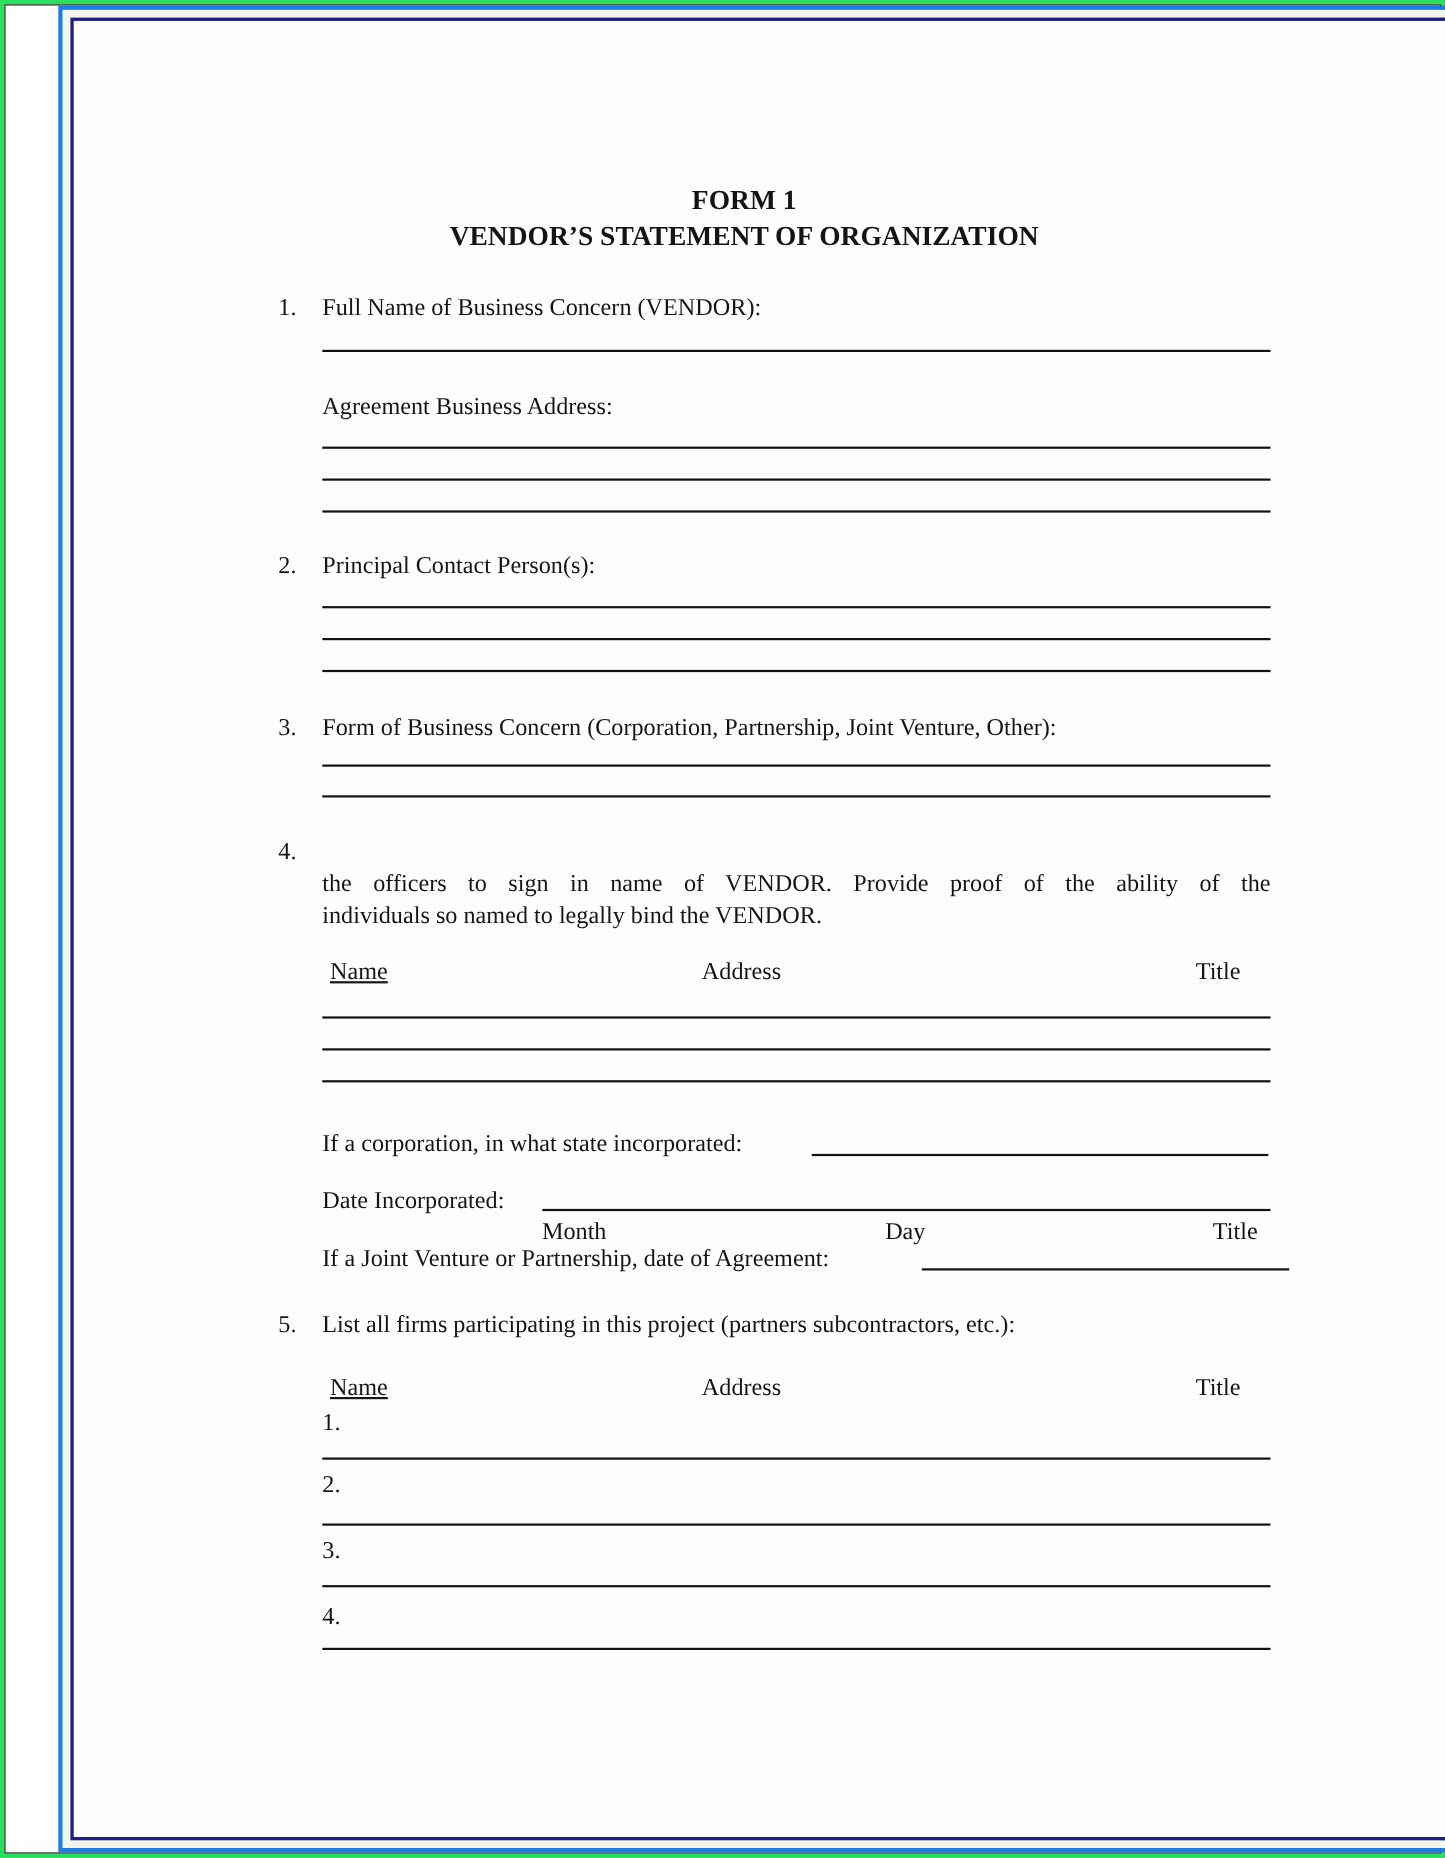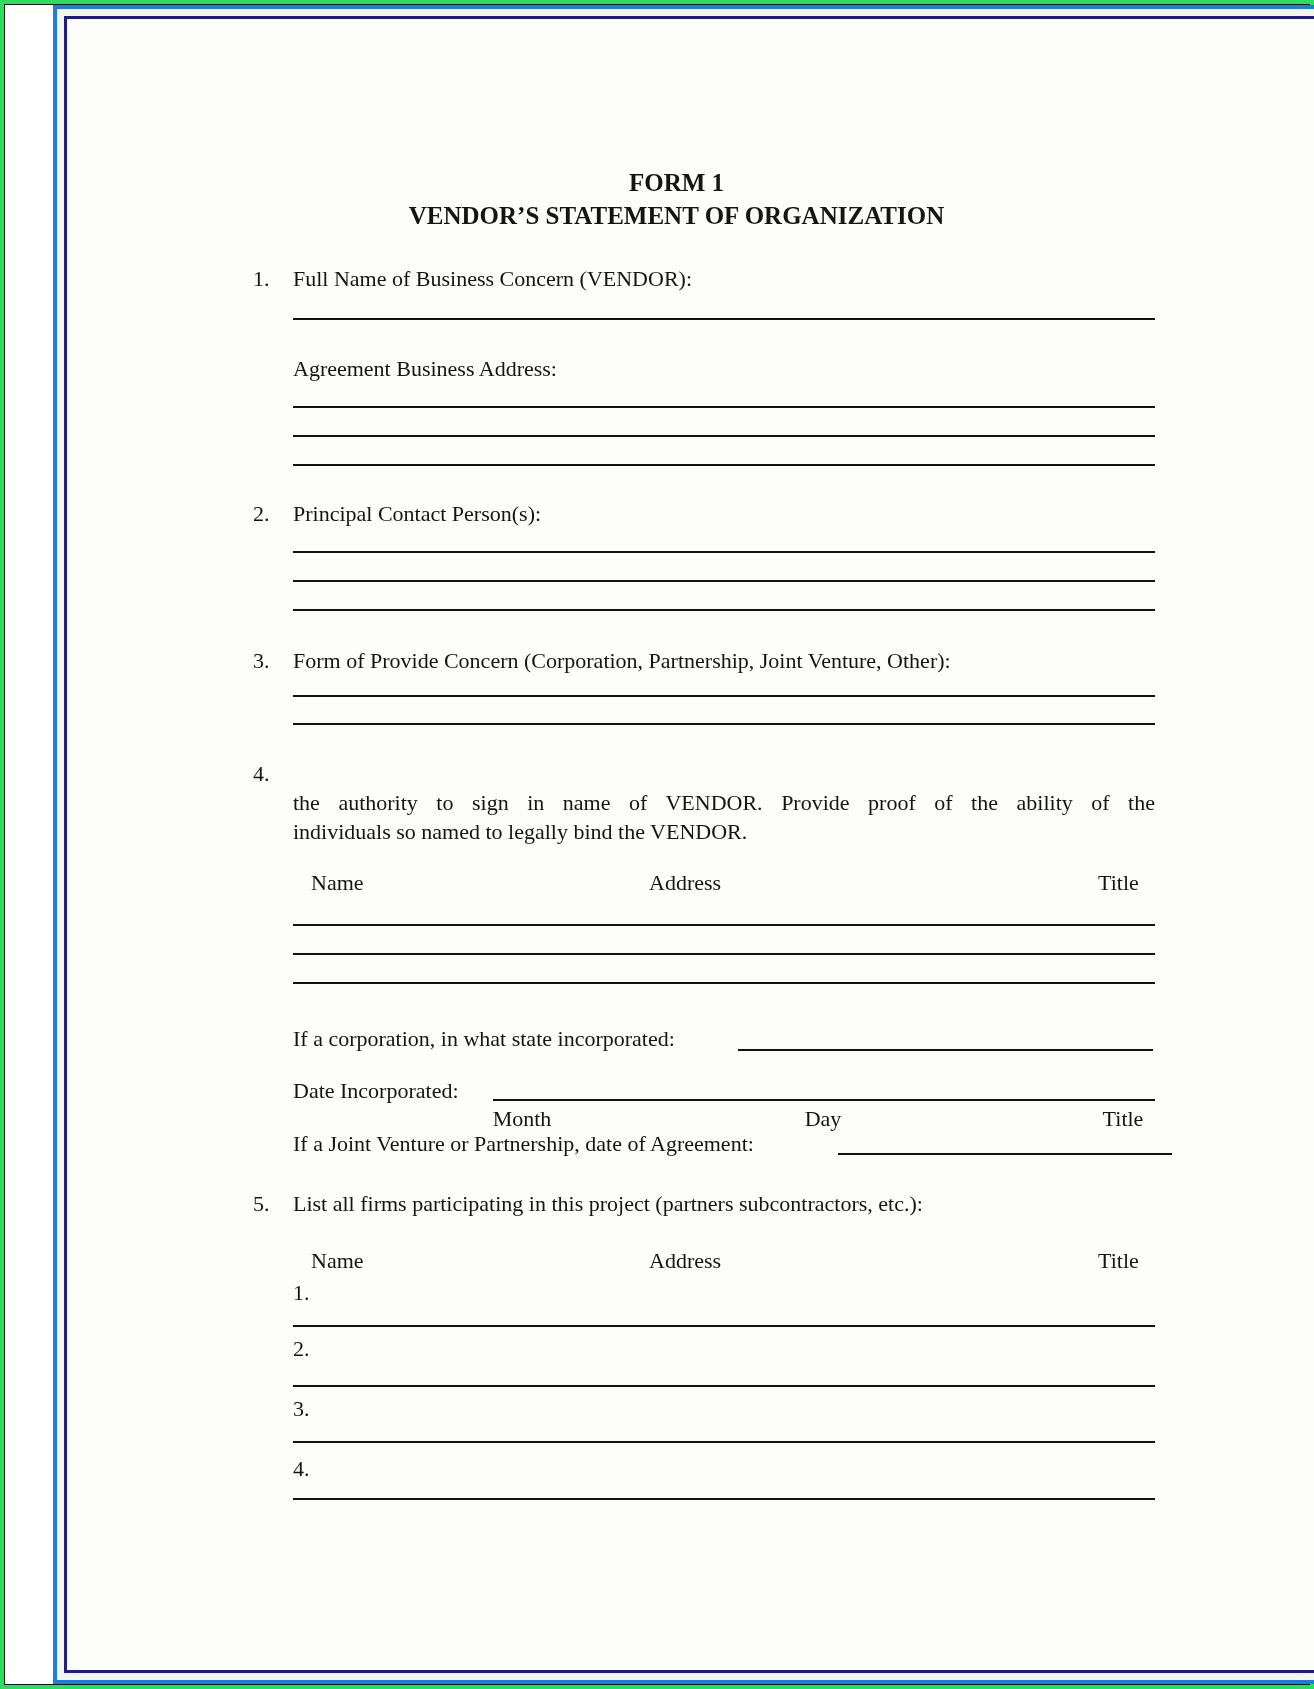--- a/index.html
+++ b/index.html
@@ -19,21 +19,21 @@
     left: 152px; top: 147px; width: 915px;
     text-align: center; font-weight: bold; font-size: 25px; line-height: 33px;
   }
   .num-item { left: 186px; width: 920px; padding-left: 40px; }
   .num-item .no { position: absolute; left: 0; top: 0; }
   .plain-label { left: 226px; width: 880px; }
   .rule { left: 226px; width: 862px; height: 0; border-bottom: 2px solid #121212; }
   .rule-inline { height: 0; border-bottom: 2px solid #121212; }
   .para-line { left: 226px; width: 862px; text-align: justify; text-align-last: justify; line-height: 29px; }
   .para-last { text-align: left; text-align-last: left; }
-  .hdr-row { left: 244px; width: 862px; }
+  .hdr-row { left: 233px; width: 862px; text-decoration: underline; }
   .hdr-row .col-addr { position: absolute; left: 338px; top: 0; }
   .hdr-row .col-title { position: absolute; left: 787px; top: 0; }
   .mdy-row { left: 226px; width: 862px; }
   .mdy-row span { position: absolute; top: 0; width: 80px; text-align: center; }
   .mdy-month { left: 189px; }
   .mdy-day   { left: 490px; }
   .mdy-year  { left: 790px; }
   .list-no { left: 226px; width: 100px; }
 </style>
 </head>
@@ -65,27 +65,27 @@
       <div class="abs num-item" style="top:480px">
         <span class="no">2.</span>
         <span>Principal Contact Person(s):</span>
       </div>
       <div class="abs rule" style="top:532px"></div>
       <div class="abs rule" style="top:561px"></div>
       <div class="abs rule" style="top:590px"></div>
 
       <div class="abs num-item" style="top:627px">
         <span class="no">3.</span>
-        <span>Form of Provide Concern (Corporation, Partnership, Joint Venture, Other):</span>
+        <span>Form of Business Concern (Corporation, Partnership, Joint Venture, Other):</span>
       </div>
       <div class="abs rule" style="top:676px"></div>
       <div class="abs rule" style="top:704px"></div>
 
       <div class="abs" style="left:186px; top:740px; line-height:29px">4.</div>
-      <div class="abs para-line" style="top:769px">the authority to sign in name of VENDOR.  Provide proof of the ability of the</div>
+      <div class="abs para-line" style="top:769px">the officers to sign in name of VENDOR.  Provide proof of the ability of the</div>
       <div class="abs para-line para-last" style="top:798px">individuals so named to legally bind the VENDOR.</div>
 
       <div class="abs hdr-row" style="top:849px">
         <span>Name</span>
         <span class="col-addr">Address</span>
         <span class="col-title">Title</span>
       </div>
       <div class="abs rule" style="top:905px"></div>
       <div class="abs rule" style="top:934px"></div>
       <div class="abs rule" style="top:963px"></div>

